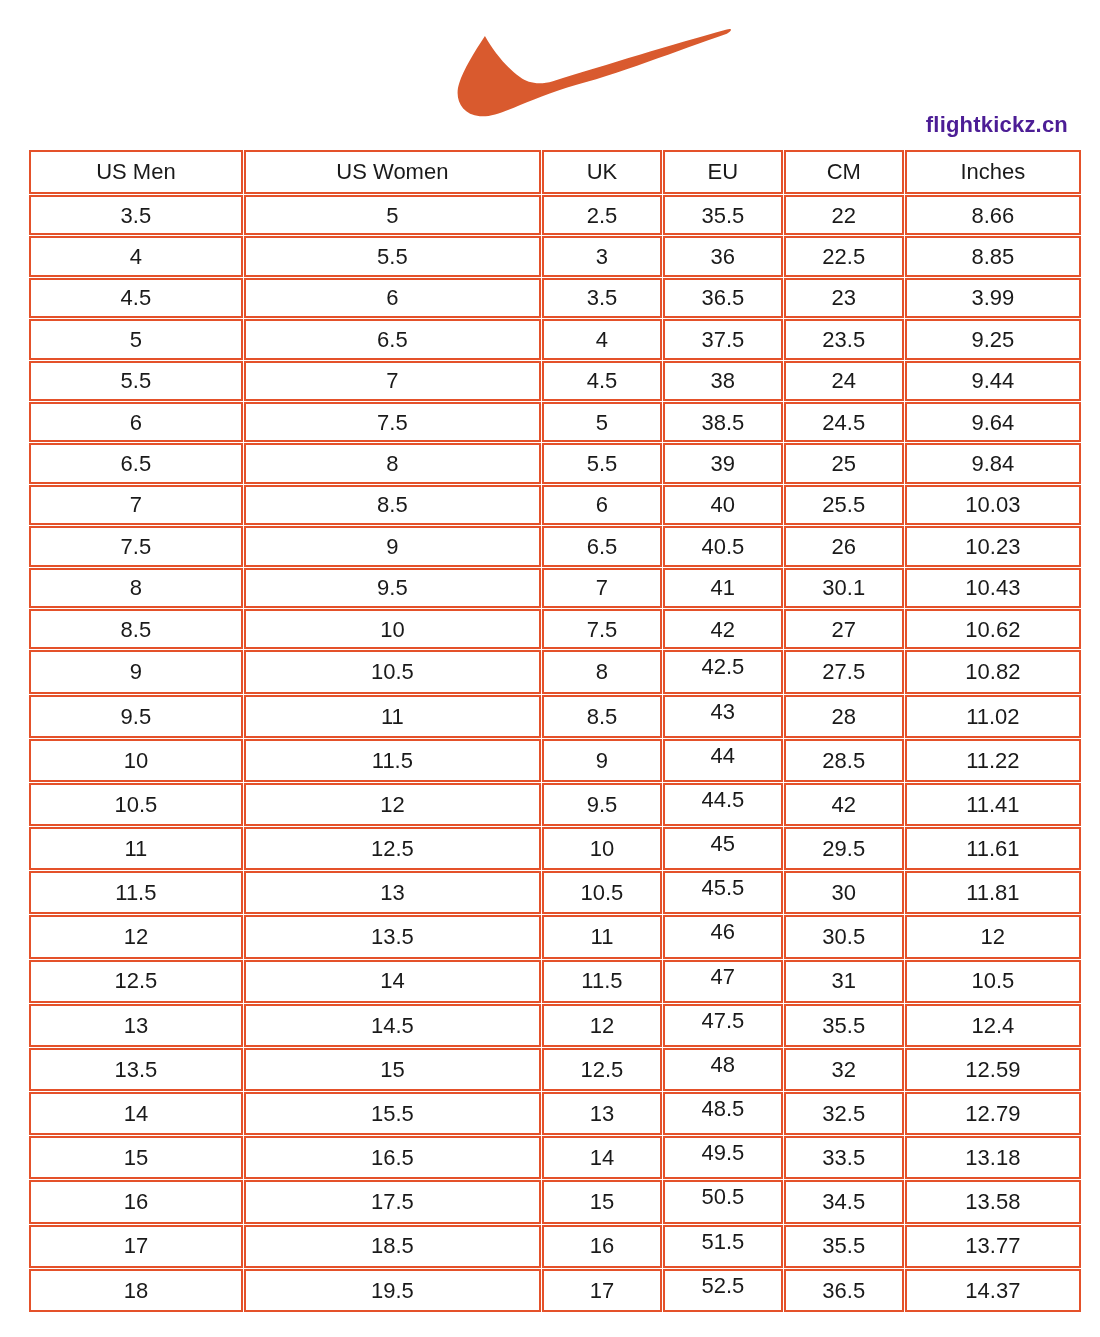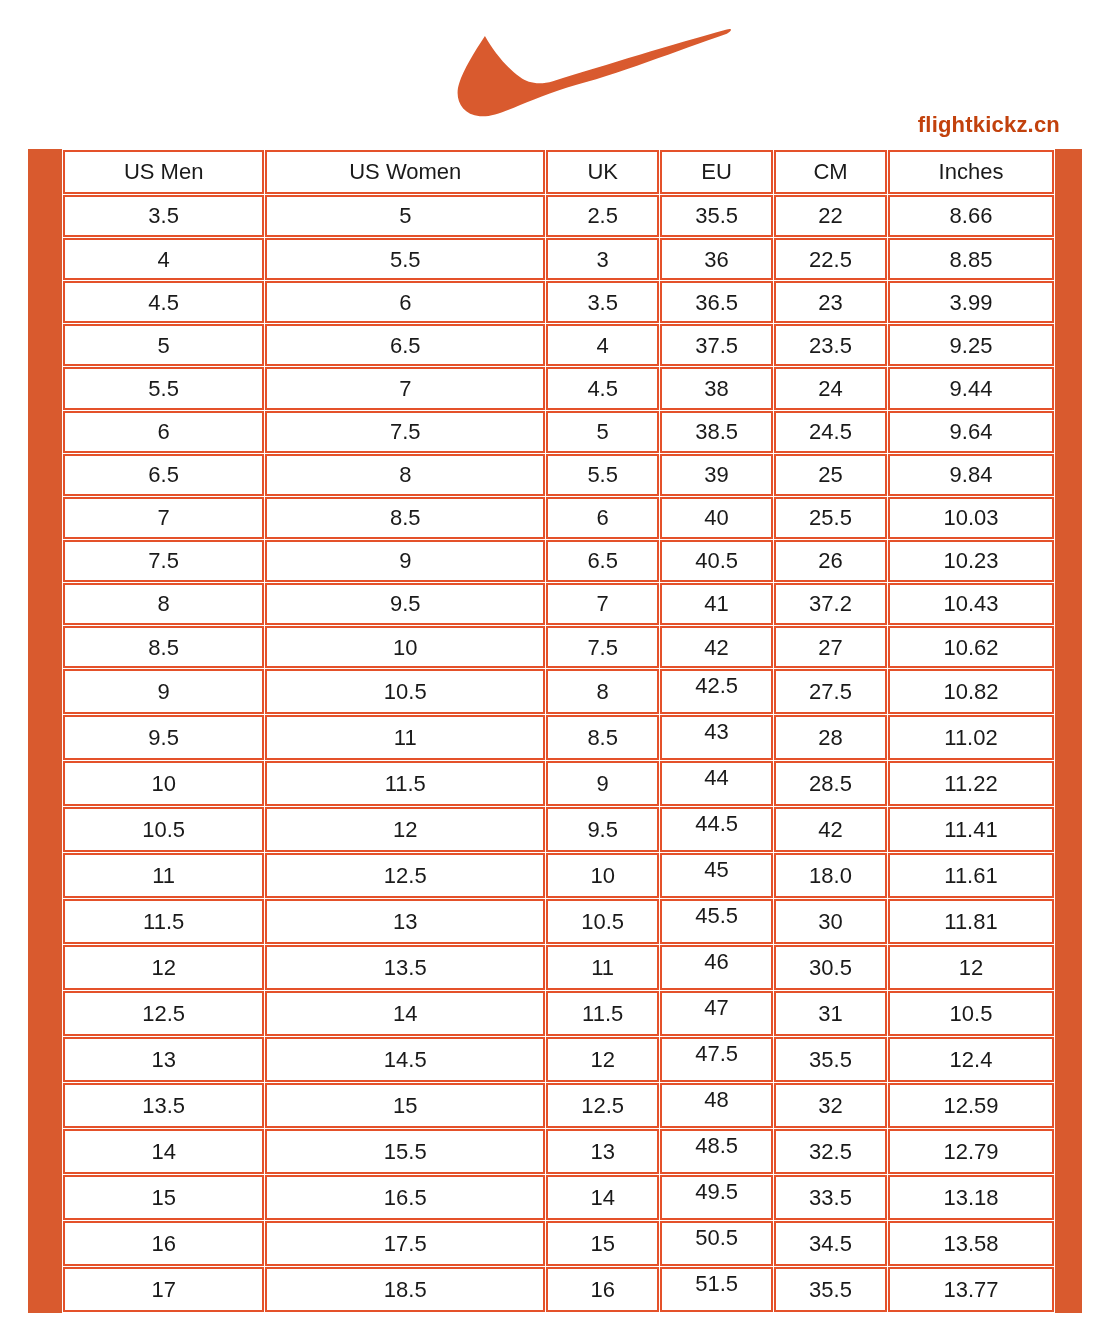--- a/index.html
+++ b/index.html
@@ -18,34 +18,35 @@
   .swoosh {
     position: absolute;
     left: 452px;
     top: 27px;
     width: 280px;
     height: 94px;
   }
   .watermark {
     position: absolute;
     top: 112px;
-    right: 40px;
+    right: 32px;
     font-size: 22px;
     font-weight: 600;
-    color: #c2410c;
+    color: #4c1d95;
     letter-spacing: 0.2px;
   }
   .chart-wrap {
     position: absolute;
     left: 28px;
     top: 149px;
     width: 1054px;
     height: 1164px;
     display: flex;
     align-items: stretch;
+    flex-direction: column;
   }
   .accent-strip {
     flex: 0 0 auto;
   }
   .accent-strip.left  { width: 34px; }
   .accent-strip.right { width: 27px; }
   table.size-table {
     flex: 1 1 auto;
     height: 100%;
     border-collapse: separate;
@@ -177,21 +178,21 @@
             <td>6.5</td>
             <td>40.5</td>
             <td>26</td>
             <td>10.23</td>
           </tr>
           <tr>
             <td>8</td>
             <td>9.5</td>
             <td>7</td>
             <td>41</td>
-            <td>37.2</td>
+            <td>30.1</td>
             <td>10.43</td>
           </tr>
           <tr>
             <td>8.5</td>
             <td>10</td>
             <td>7.5</td>
             <td>42</td>
             <td>27</td>
             <td>10.62</td>
           </tr>
@@ -225,21 +226,21 @@
             <td>9.5</td>
             <td class="eu-raised">44.5</td>
             <td>42</td>
             <td>11.41</td>
           </tr>
           <tr>
             <td>11</td>
             <td>12.5</td>
             <td>10</td>
             <td class="eu-raised">45</td>
-            <td>18.0</td>
+            <td>29.5</td>
             <td>11.61</td>
           </tr>
           <tr>
             <td>11.5</td>
             <td>13</td>
             <td>10.5</td>
             <td class="eu-raised">45.5</td>
             <td>30</td>
             <td>11.81</td>
           </tr>
@@ -300,18 +301,26 @@
             <td>13.58</td>
           </tr>
           <tr>
             <td>17</td>
             <td>18.5</td>
             <td>16</td>
             <td class="eu-raised">51.5</td>
             <td>35.5</td>
             <td>13.77</td>
           </tr>
+          <tr>
+            <td>18</td>
+            <td>19.5</td>
+            <td>17</td>
+            <td class="eu-raised">52.5</td>
+            <td>36.5</td>
+            <td>14.37</td>
+          </tr>
         </tbody>
     </table>
     <div class="accent-strip right" style="background: rgb(217, 90, 46);"></div>
   </div>
 
 </div>
 
 </body></html>

